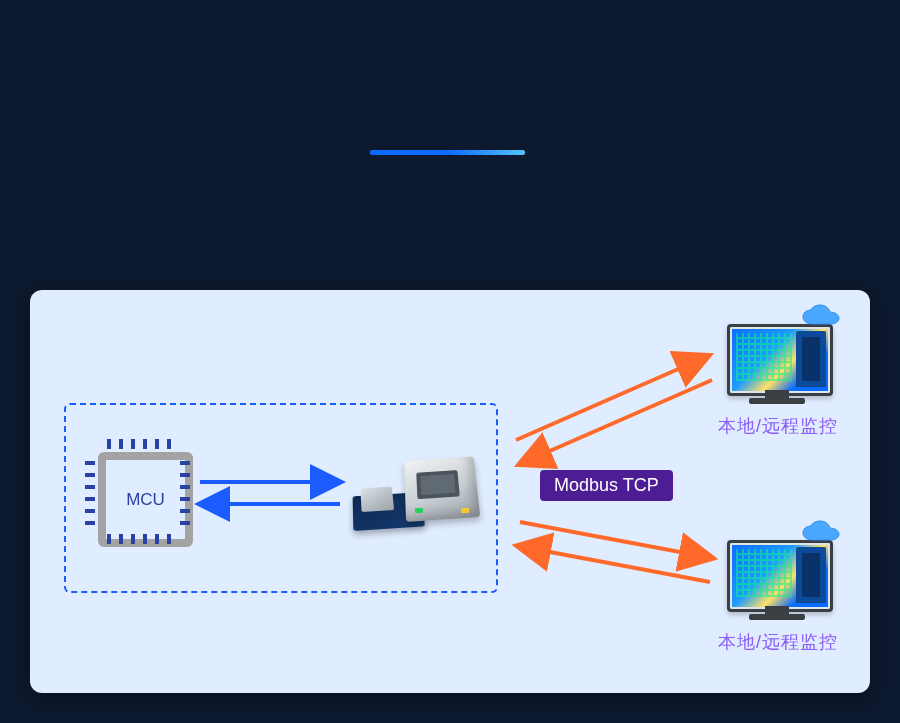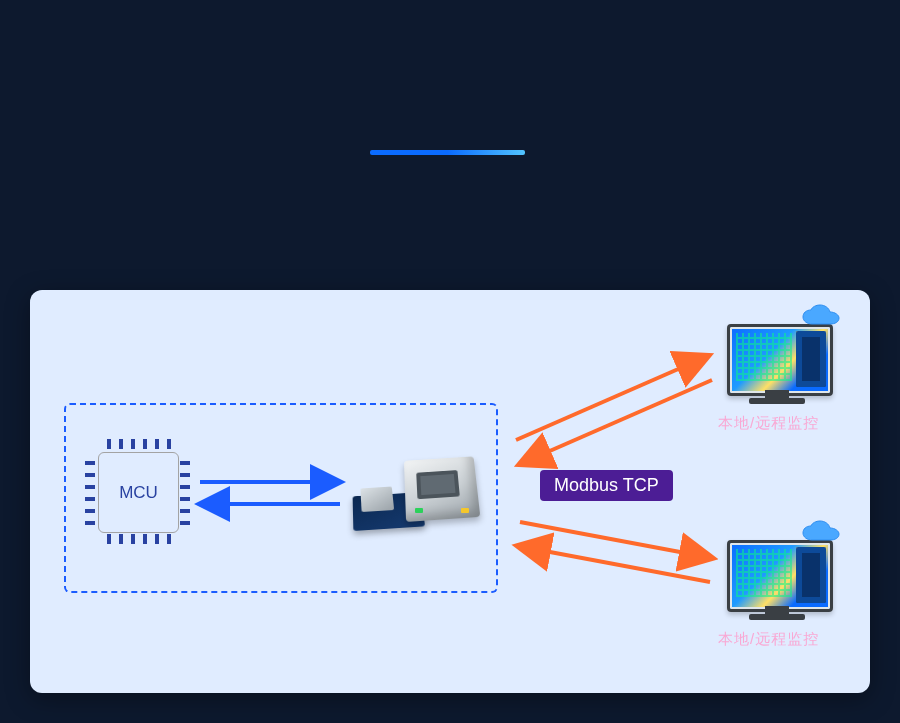--- a/index.html
+++ b/index.html
@@ -13,36 +13,36 @@
   .panel{position:absolute;left:30px;top:290px;width:840px;height:403px;
     background:#e0ecff;border-radius:12px;box-shadow:0 6px 24px rgba(0,0,0,.35)}
 
   
   .dashed-box{position:absolute;left:64px;top:403px;width:430px;height:186px;
     border:2px dashed #1b5cff;border-radius:6px}
 
   
   .chip{position:absolute;left:85px;top:439px;width:105px;height:105px}
   .chip-body{position:absolute;left:13px;top:13px;width:79px;height:79px;
-    border:1px solid #a3a3a3;border-radius:6px;background:#e0ecff;display:flex;
+    border:8px solid #a3a3a3;border-radius:6px;background:#e0ecff;display:flex;
     align-items:center;justify-content:center;color:#2942a1;font-size:17px;font-weight:500}
   .pin{position:absolute;background:#2942a1}
   .pin.h{width:10px;height:4px}
   .pin.v{width:4px;height:10px}
 
   
   .rtu-label{position:absolute;left:195px;top:439px;padding:2px 8px;
     color:#1b5cff;font-size:20px;font-weight:500}
 
   
   .tcp-pill{position:absolute;left:540px;top:470px;padding:5px 14px;
     background:#4c1d95;color:#fff;font-size:18px;border-radius:4px;font-weight:500}
 
   
-  .mon-label{position:absolute;font-size:15px;color:#f9a8d4;letter-spacing:1px}
+  .mon-label{position:absolute;font-size:18px;color:#8b5cf6;letter-spacing:1px}
 
   
   .gateway{position:absolute;left:353px;top:452px;width:135px;height:92px}
   .gw-board{position:absolute;left:0;top:40px;width:70px;height:38px;
     background:linear-gradient(160deg,#0b2850 0%,#153a70 100%);border-radius:3px;
     transform:perspective(300px) rotateX(25deg) rotateZ(-4deg);box-shadow:0 4px 6px rgba(0,0,0,.3)}
   .gw-chip{position:absolute;left:8px;top:34px;width:32px;height:26px;
     background:linear-gradient(150deg,#dce2e6,#9aa2a8);border-radius:2px;
     transform:perspective(300px) rotateX(25deg) rotateZ(-4deg)}
   .gw-rj45{position:absolute;left:52px;top:4px;width:72px;height:64px;

